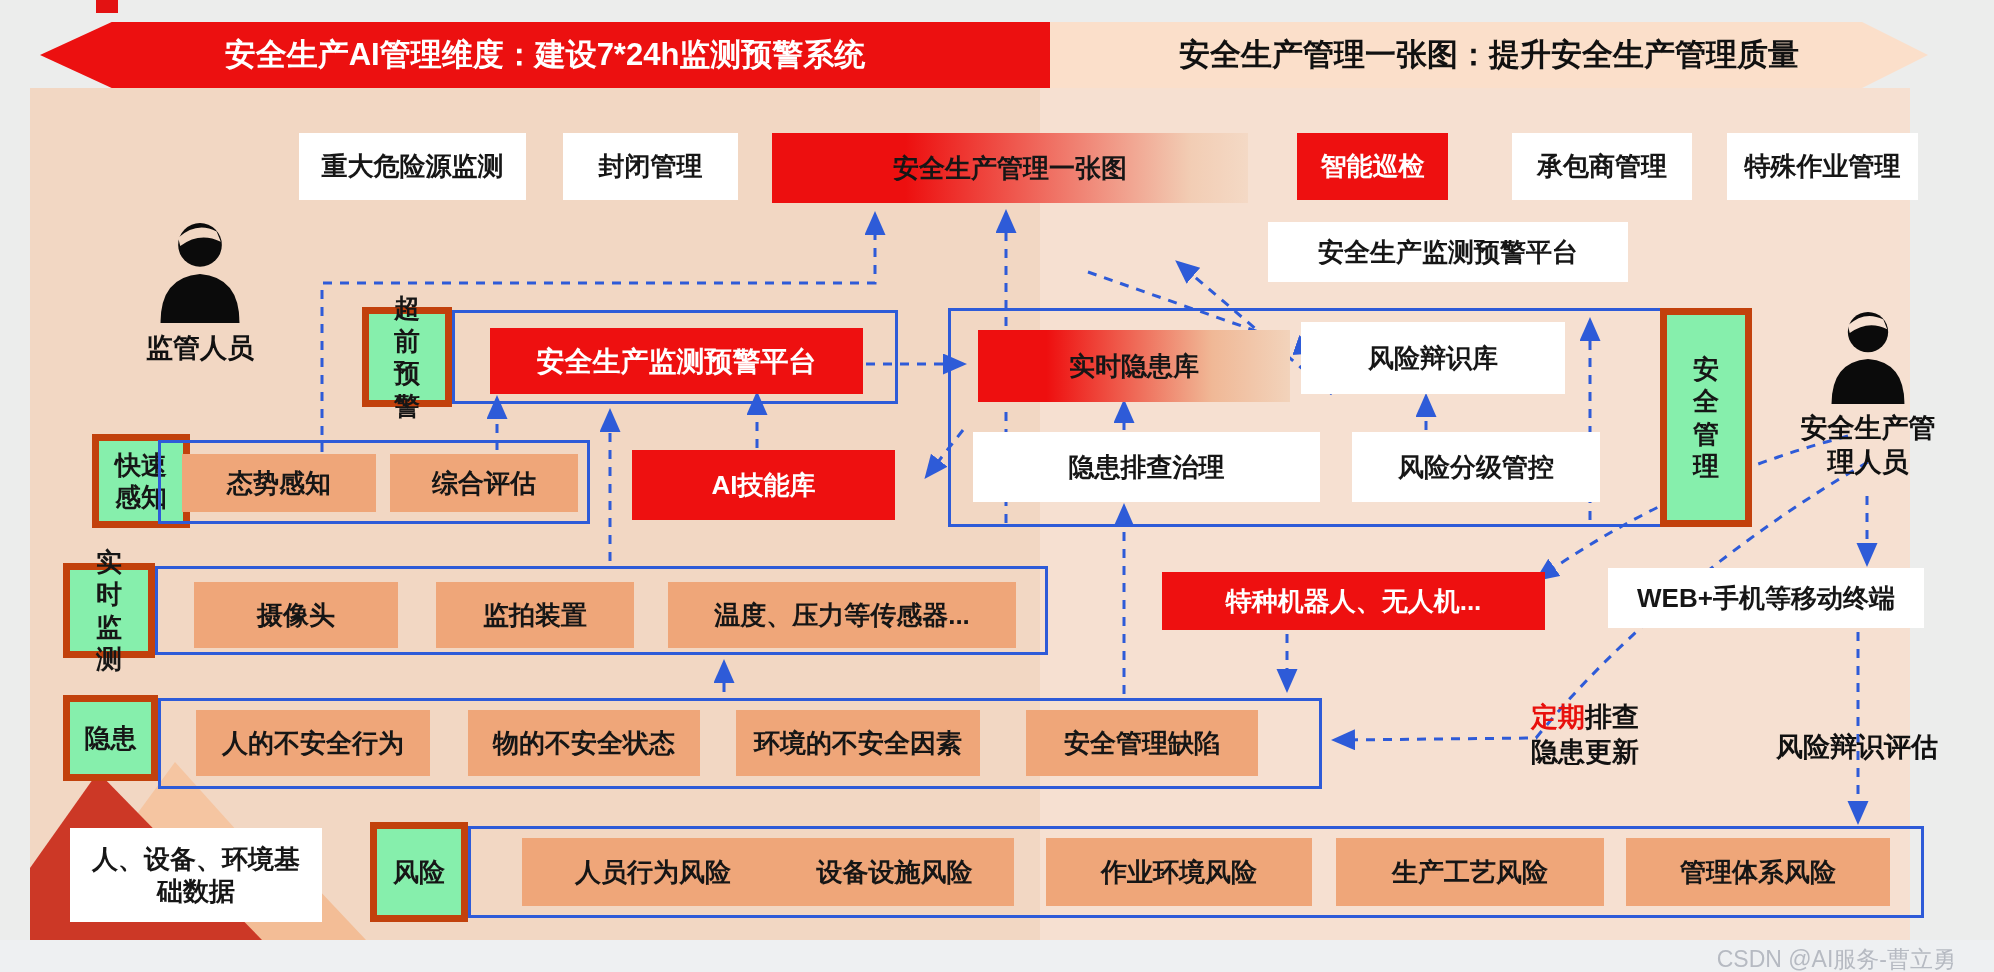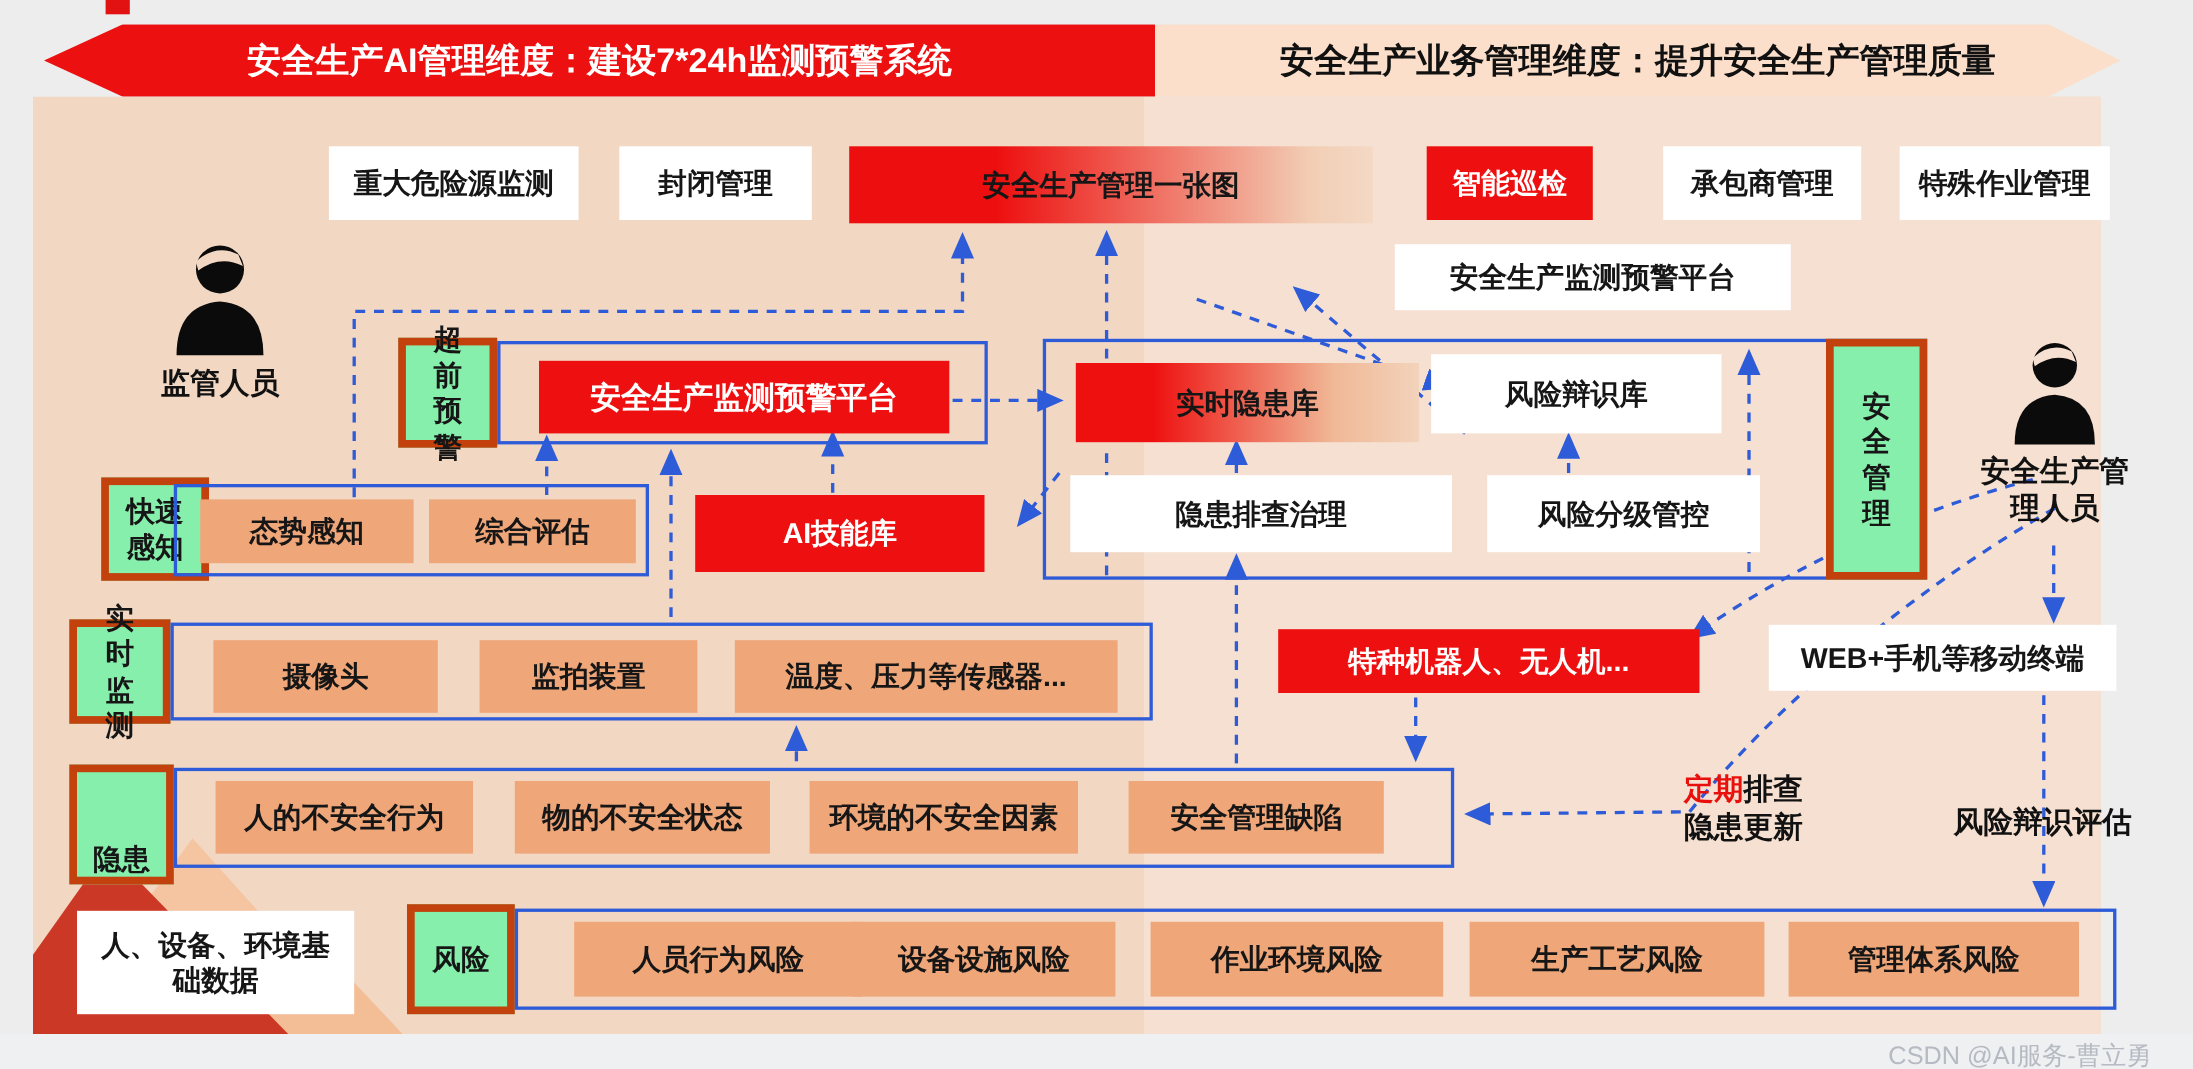--- a/index.html
+++ b/index.html
@@ -39,21 +39,21 @@
   <svg class="layer z1" width="1994" height="972">
     <polygon points="45,940 175,762 335,940" fill="#f5c5a1"></polygon>
     <polygon points="170,940 268,836 366,940" fill="#f3bd96"></polygon>
     <polygon points="30,868 98,772 262,940 30,940" fill="#cc3826"></polygon>
   </svg>
 
   <div class="abs cbox banner-left z2" style="left:40px;top:22px;width:1010px;height:66px;">
     <span>安全生产AI管理维度：建设7*24h监测预警系统</span>
   </div>
   <div class="abs cbox banner-right z2" style="left:1050px;top:22px;width:878px;height:66px;">
-    <span>安全生产业务管理维度：提升安全生产管理质量</span>
+    <span>安全生产管理一张图：提升安全生产管理质量</span>
   </div>
 
   <svg class="layer z2" width="1994" height="972">
     <defs>
       <marker id="ah" orient="auto" markerWidth="9" markerHeight="8" refX="5" refY="3.5">
         <path d="M0,0 L8,3.5 L0,7 Z" fill="#2e5bd8"></path>
       </marker>
     </defs>
     <g stroke="#2e5bd8" stroke-width="3" fill="none" stroke-dasharray="9 8">
       <path d="M322,452 V283 H875 V220" marker-end="url(#ah)"></path>
@@ -177,21 +177,21 @@
     <span>温度、压力等传感器...</span>
   </div>
 
   <div class="abs cbox red z3" style="left:1162px;top:572px;width:383px;height:58px;">
     <span>特种机器人、无人机...</span>
   </div>
   <div class="abs cbox white z3" style="left:1608px;top:568px;width:316px;height:60px;">
     <span>WEB+手机等移动终端</span>
   </div>
 
-  <div class="abs cbox ytag z3" style="left:63px;top:695px;width:95px;height:109px;align-items:flex-end;">
+  <div class="abs cbox ytag z3" style="left:63px;top:695px;width:95px;height:86px;">
     <span>隐患</span>
   </div>
   <div class="abs outline z3" style="left:158px;top:698px;width:1164px;height:91px;"></div>
   <div class="abs cbox orange z3" style="left:196px;top:710px;width:234px;height:66px;">
     <span>人的不安全行为</span>
   </div>
   <div class="abs cbox orange z3" style="left:468px;top:710px;width:232px;height:66px;">
     <span>物的不安全状态</span>
   </div>
   <div class="abs cbox orange z3" style="left:736px;top:710px;width:244px;height:66px;">

